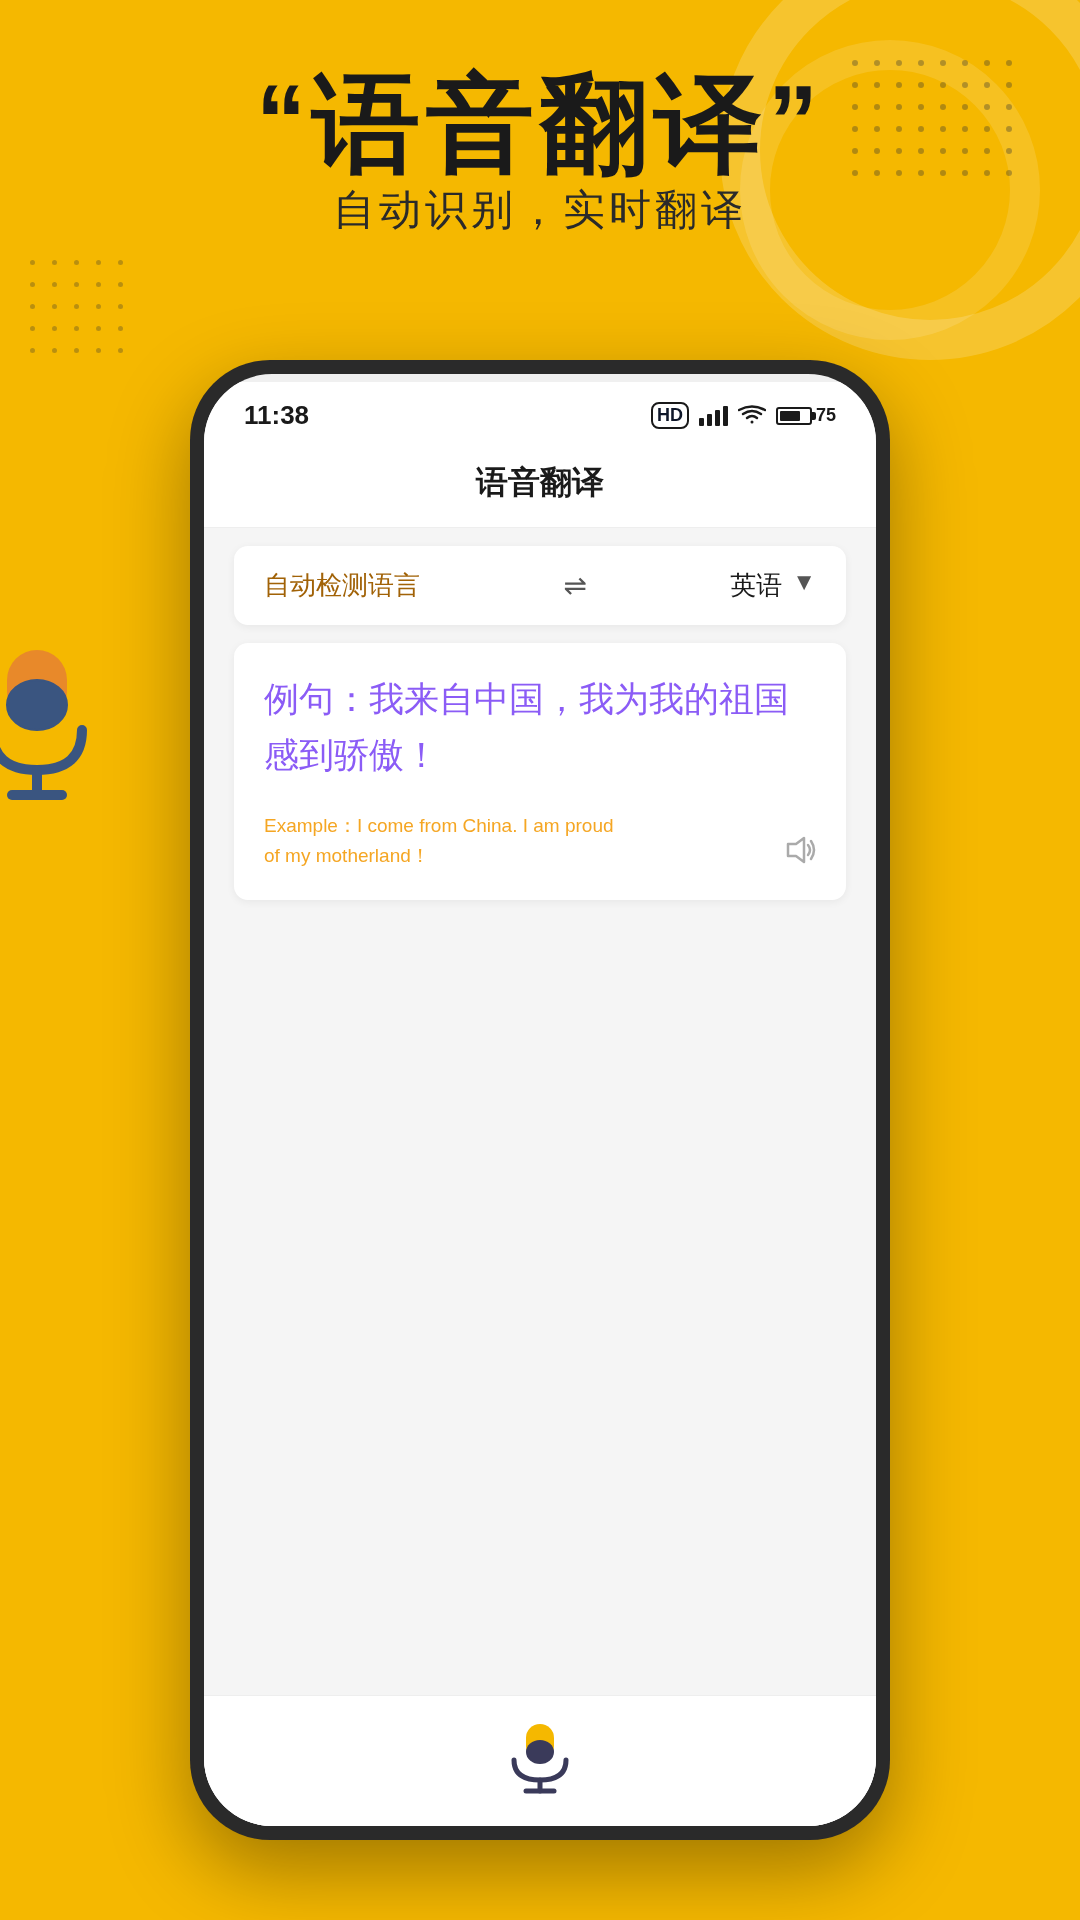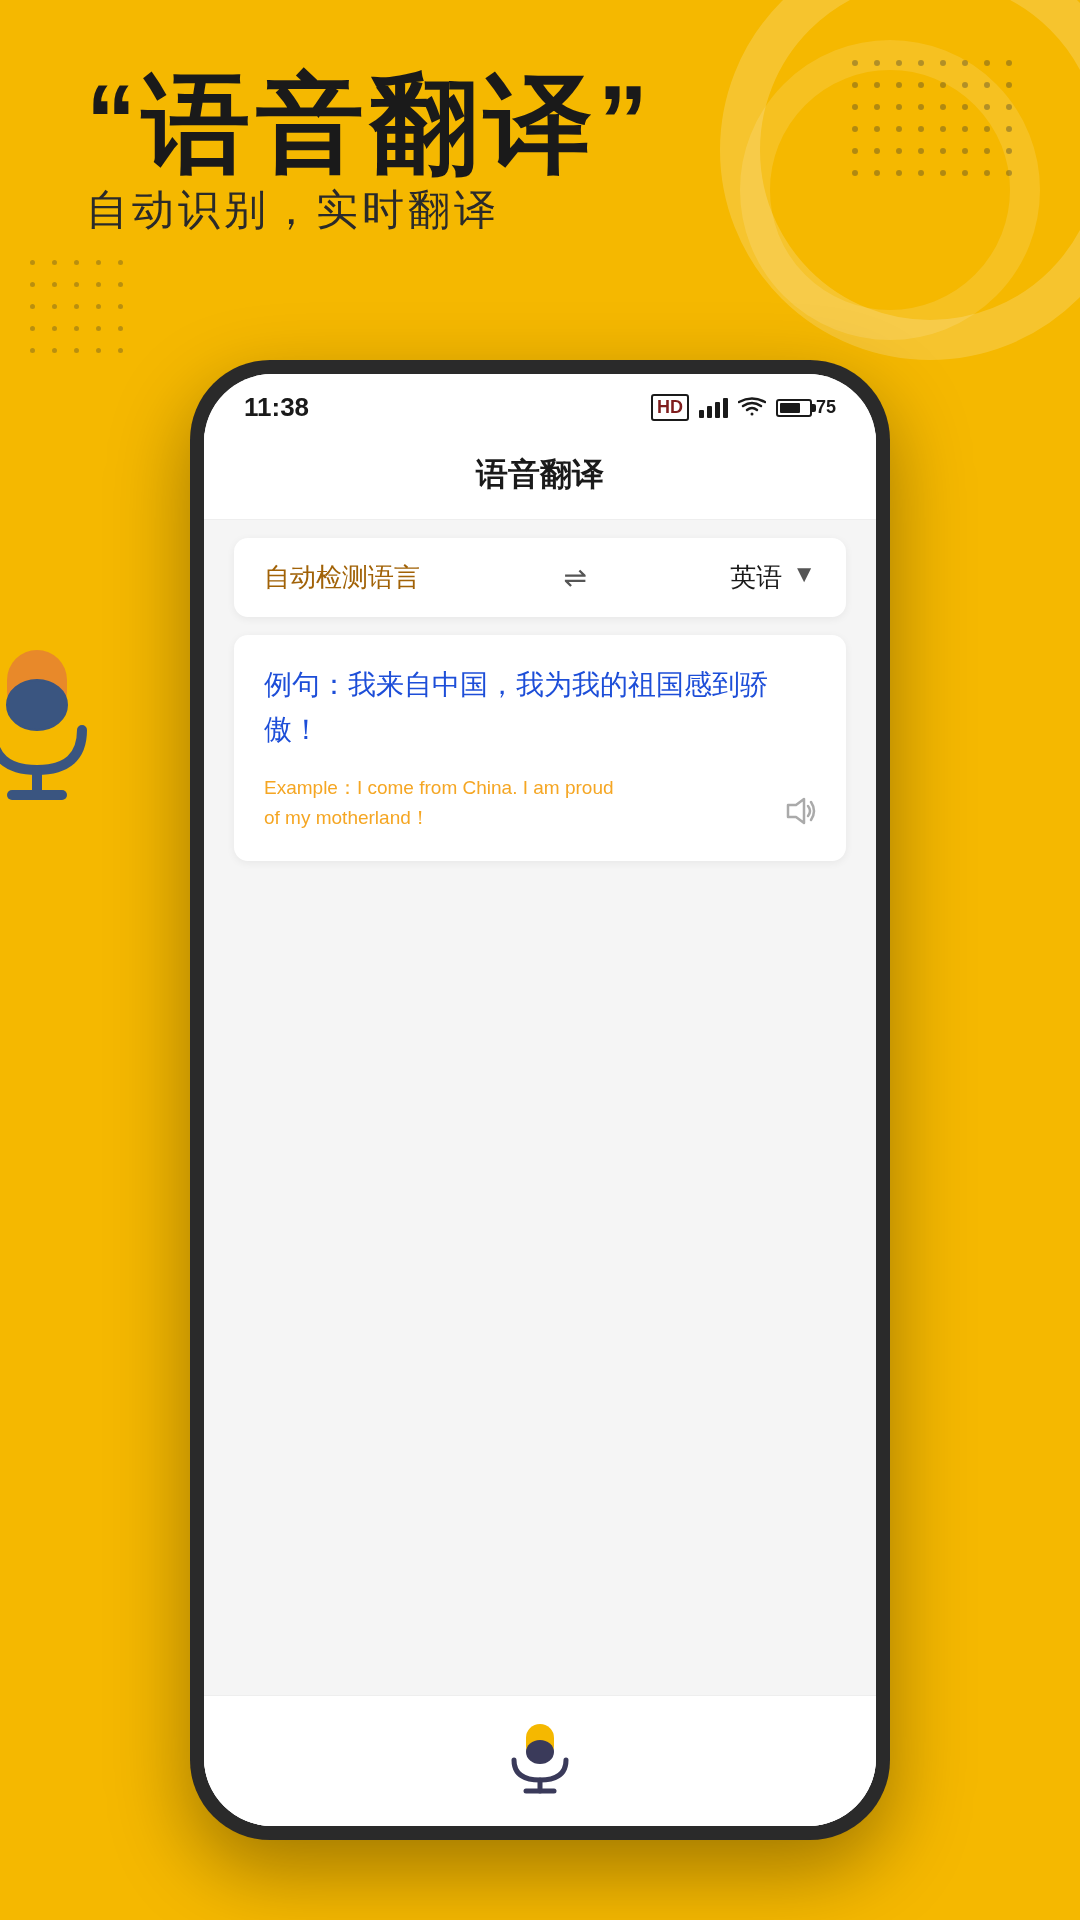--- a/index.html
+++ b/index.html
@@ -73,22 +73,22 @@
       background: #333;
       display: block;
     }
 
     
     .header-area {
       position: absolute;
       top: 70px;
       left: 0;
       right: 0;
-      text-align: left;
-      padding: 0 86px;
+      text-align: center;
+      padding: 0 52px;
     }
 
     .title-main {
       font-size: 108px;
       font-weight: 900;
       color: #1a1a1a;
       line-height: 1.0;
       letter-spacing: 6px;
       font-family: -apple-system, 'PingFang SC', sans-serif;
     }
@@ -159,41 +159,42 @@
     }
 
     
     .status-bar {
       display: flex;
       justify-content: space-between;
       align-items: center;
       padding: 18px 40px 10px;
       background: #fff;
       flex-shrink: 0;
+      margin-top: 8px;
     }
 
     .status-time {
       font-size: 26px;
       font-weight: 600;
       color: #1a1a1a;
     }
 
     .status-icons {
       display: flex;
       align-items: center;
       gap: 10px;
     }
 
     .status-hd {
       font-size: 18px;
       font-weight: 700;
-      color: #7f1d1d;
+      color: #0f172a;
       border: 2px solid #1a1a1a;
       padding: 1px 4px;
-      border-radius: 3px;
+      border-radius: 8px;
     }
 
     
     .signal-bars {
       display: flex;
       align-items: flex-end;
       gap: 3px;
       height: 20px;
     }
     .signal-bars span {
@@ -314,24 +315,24 @@
       background: #fff;
       margin: 0 30px;
       border-radius: 14px;
       padding: 28px 30px;
       flex-shrink: 0;
       box-shadow: 0 2px 8px rgba(0,0,0,0.06);
       position: relative;
     }
 
     .source-text {
-      font-size: 28px;
-      color: #1d4ed8;
+      font-size: 35px;
+      color: #8b5cf6;
       line-height: 1.6;
-      margin-bottom: 20px;
+      margin-bottom: 28px;
     }
 
     .translated-text {
       font-size: 19px;
       color: #F5A623;
       line-height: 1.6;
       margin-right: 60px;
     }
 
     .speaker-icon {

